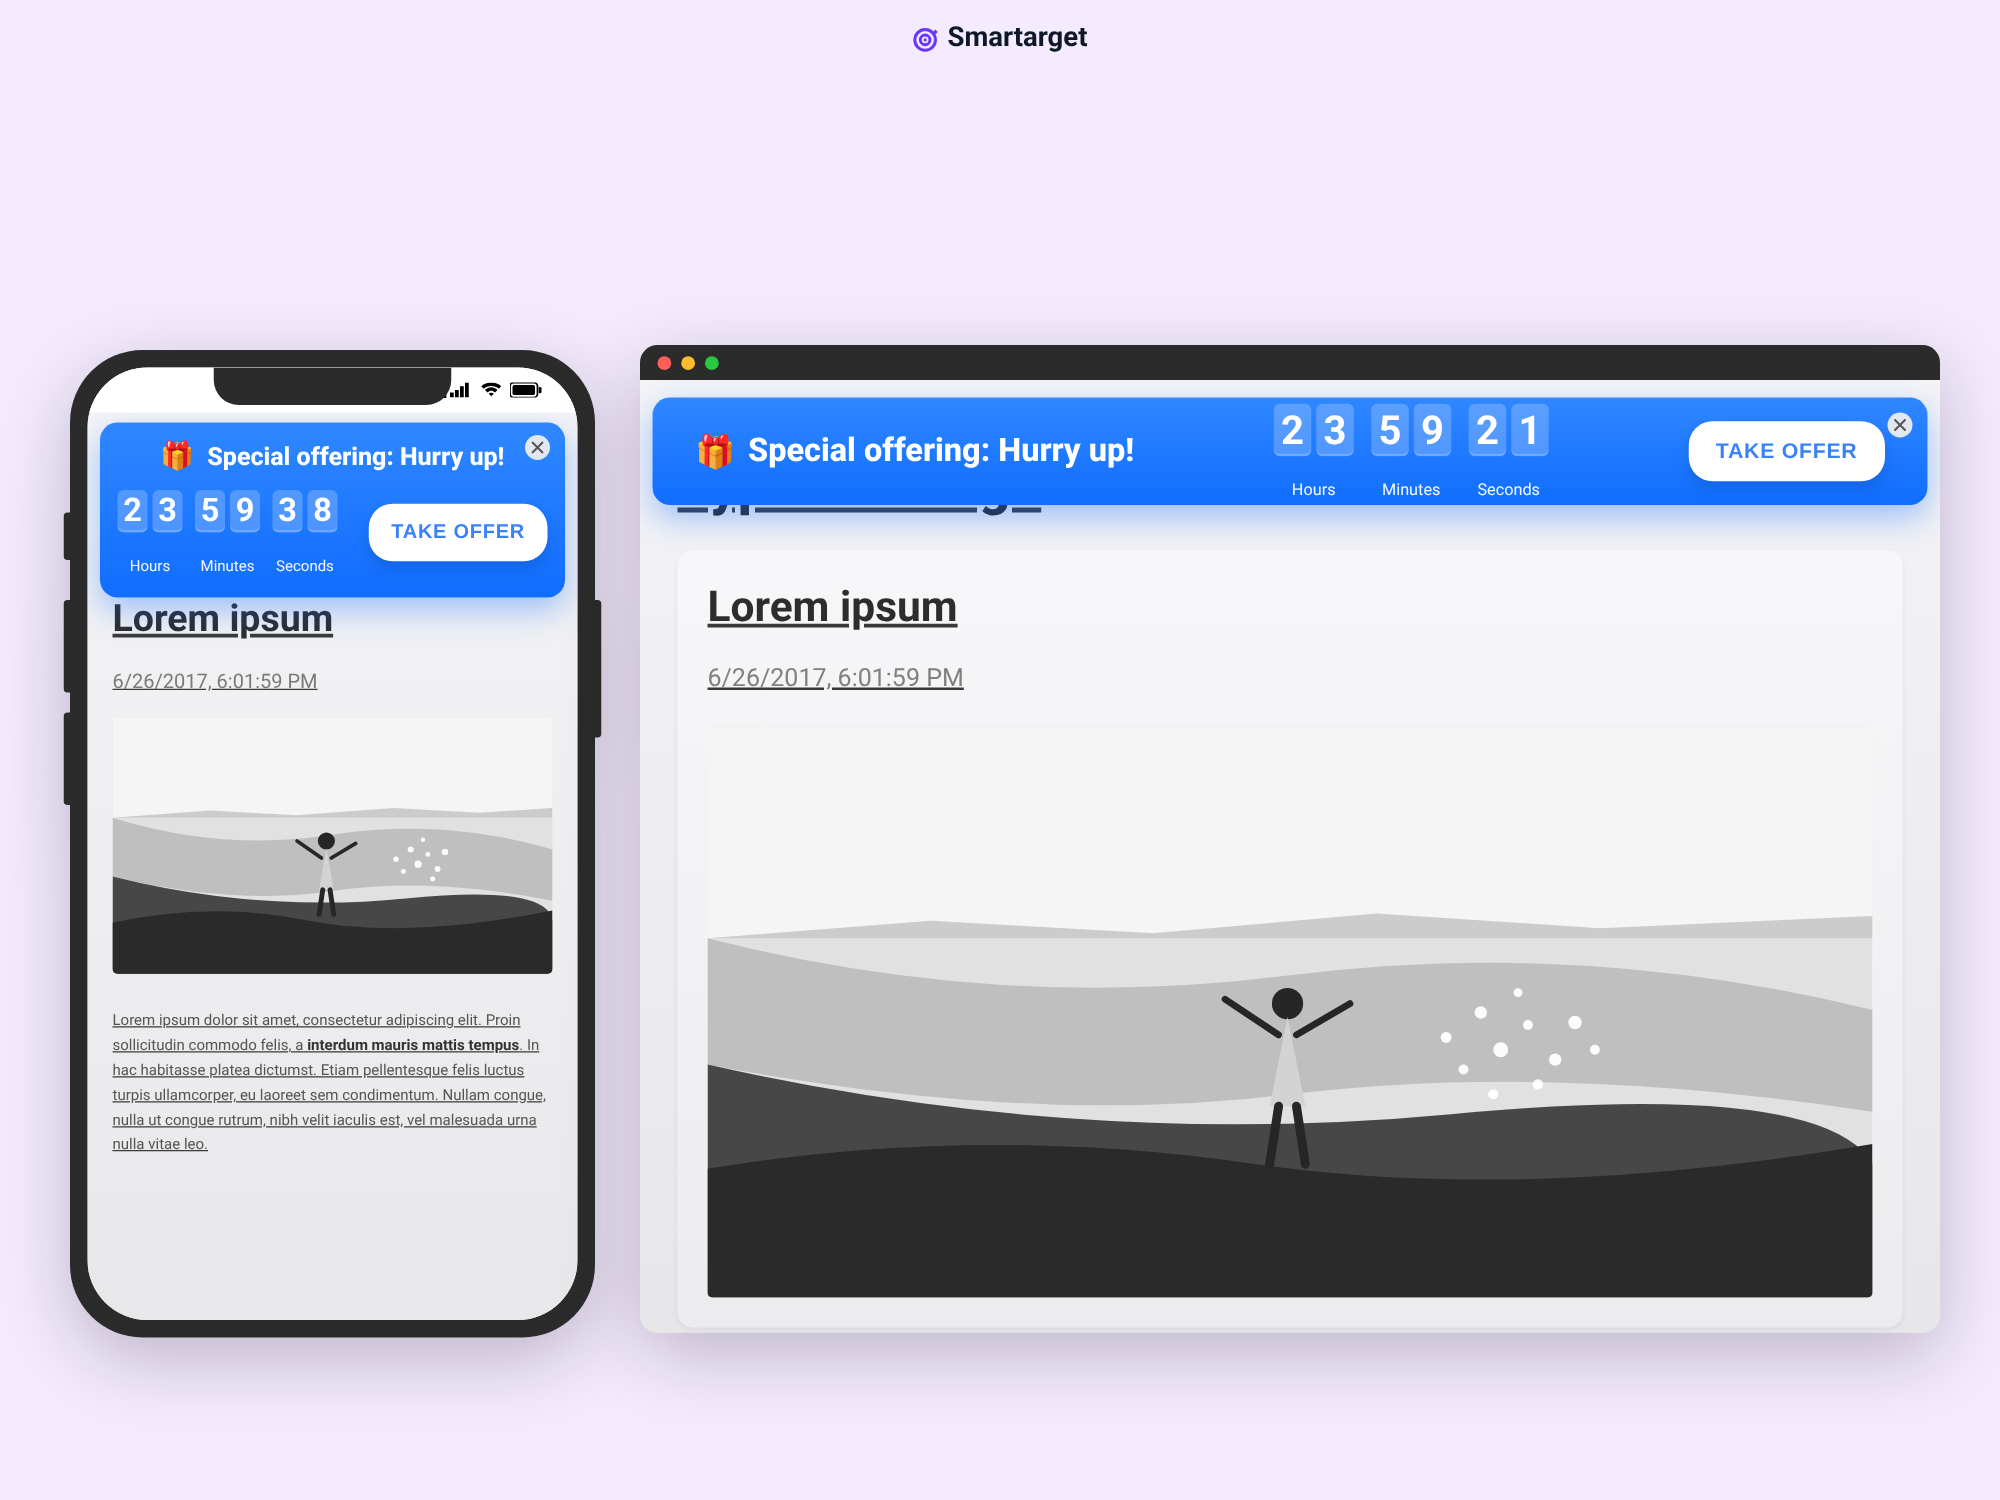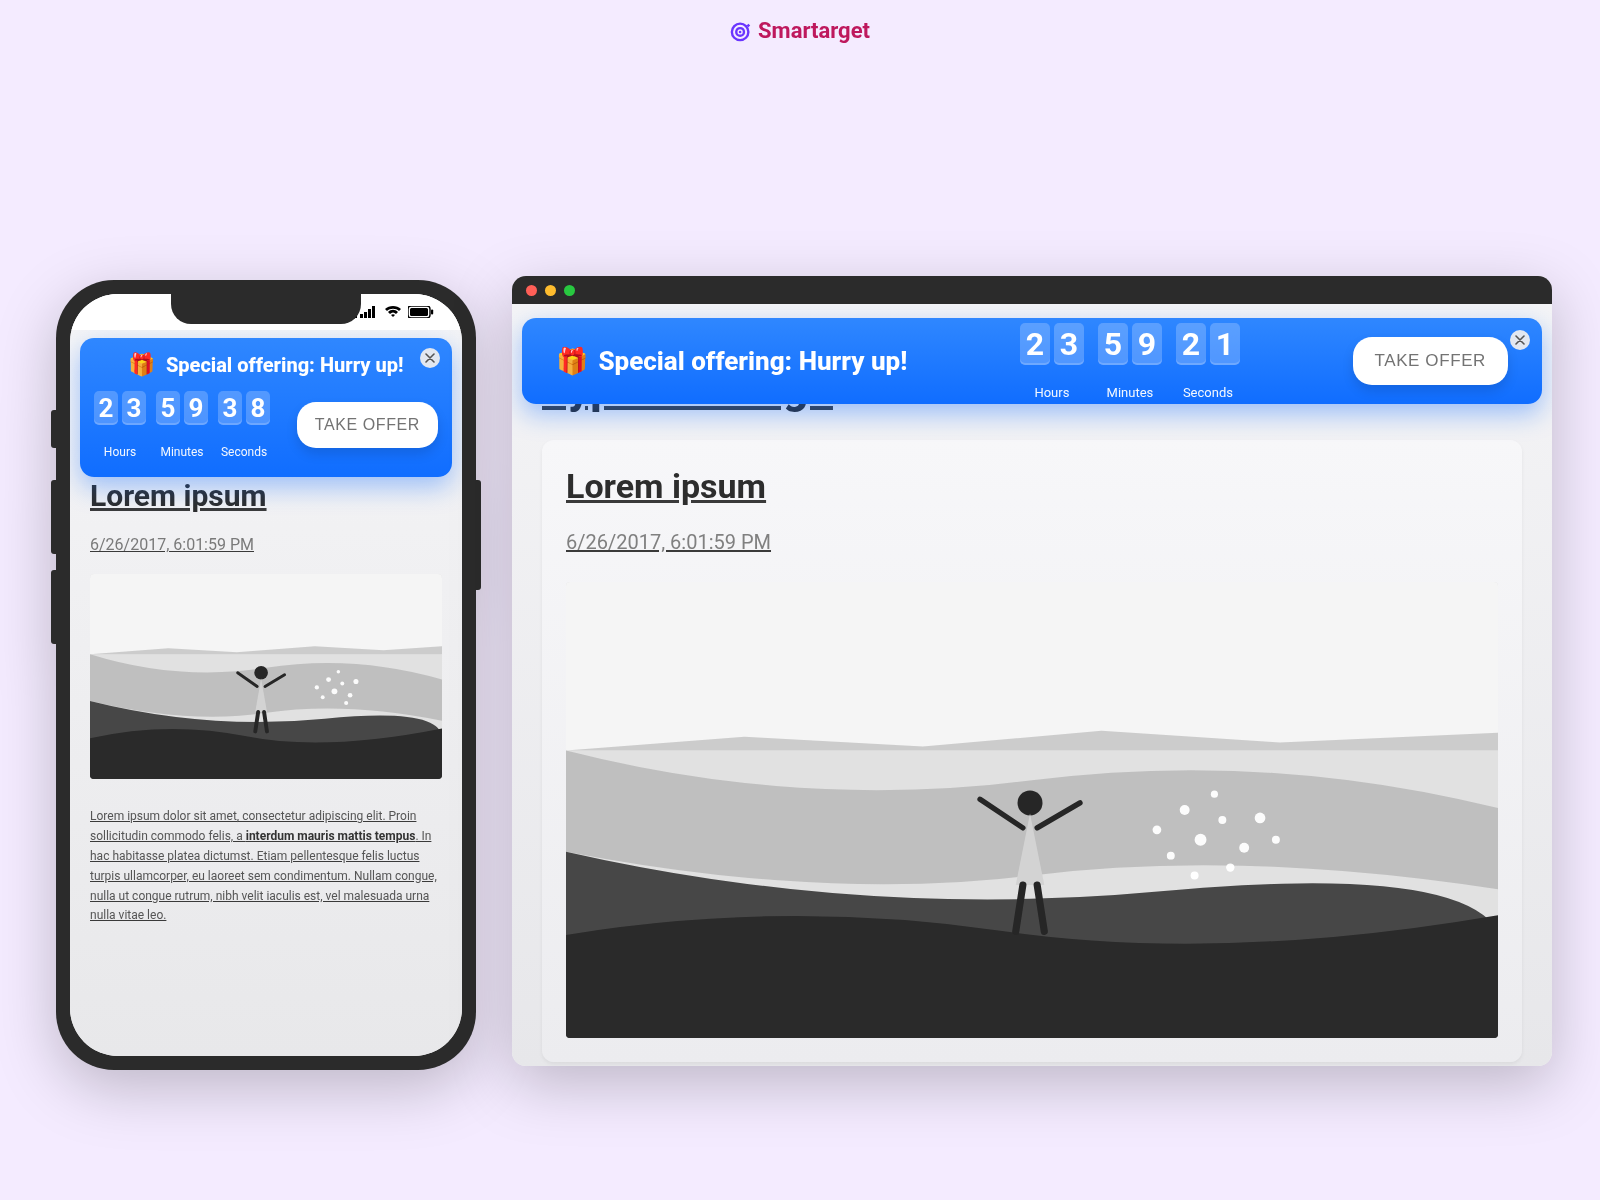--- a/index.html
+++ b/index.html
@@ -15,21 +15,21 @@
   .logo-wrap {
     position: absolute;
     top: 18px;
     left: 50%;
     transform: translateX(-50%);
     display: flex;
     align-items: center;
     gap: 6px;
     font-weight: 700;
     font-size: 22px;
-    color: #be185d;
+    color: #0f172a;
   }
   .logo-wrap svg { display: block; }
 
   
   .phone-mock {
     position: absolute;
     left: 56px;
     top: 280px;
     width: 420px;
     height: 790px;
@@ -163,22 +163,22 @@
     color: #fff;
     line-height: 1;
     display: flex;
     align-items: center;
     justify-content: center;
     box-shadow: inset 0 -2px 0 rgba(255,255,255,0.18);
   }
   .cd-label { font-size: 12px; margin-top: 20px; opacity: 0.95; }
   .take-offer-btn {
     background: #fff;
-    color: #737373;
-    font-weight: 400;
+    color: #3b82f6;
+    font-weight: 700;
     letter-spacing: 0.6px;
     border: none;
     border-radius: 19px;
     padding: 14px 22px;
     font-size: 17px;
     cursor: pointer;
     box-shadow: 0 6px 12px rgba(0,0,0,0.12);
   }
   .banner-close {
     position: absolute;

